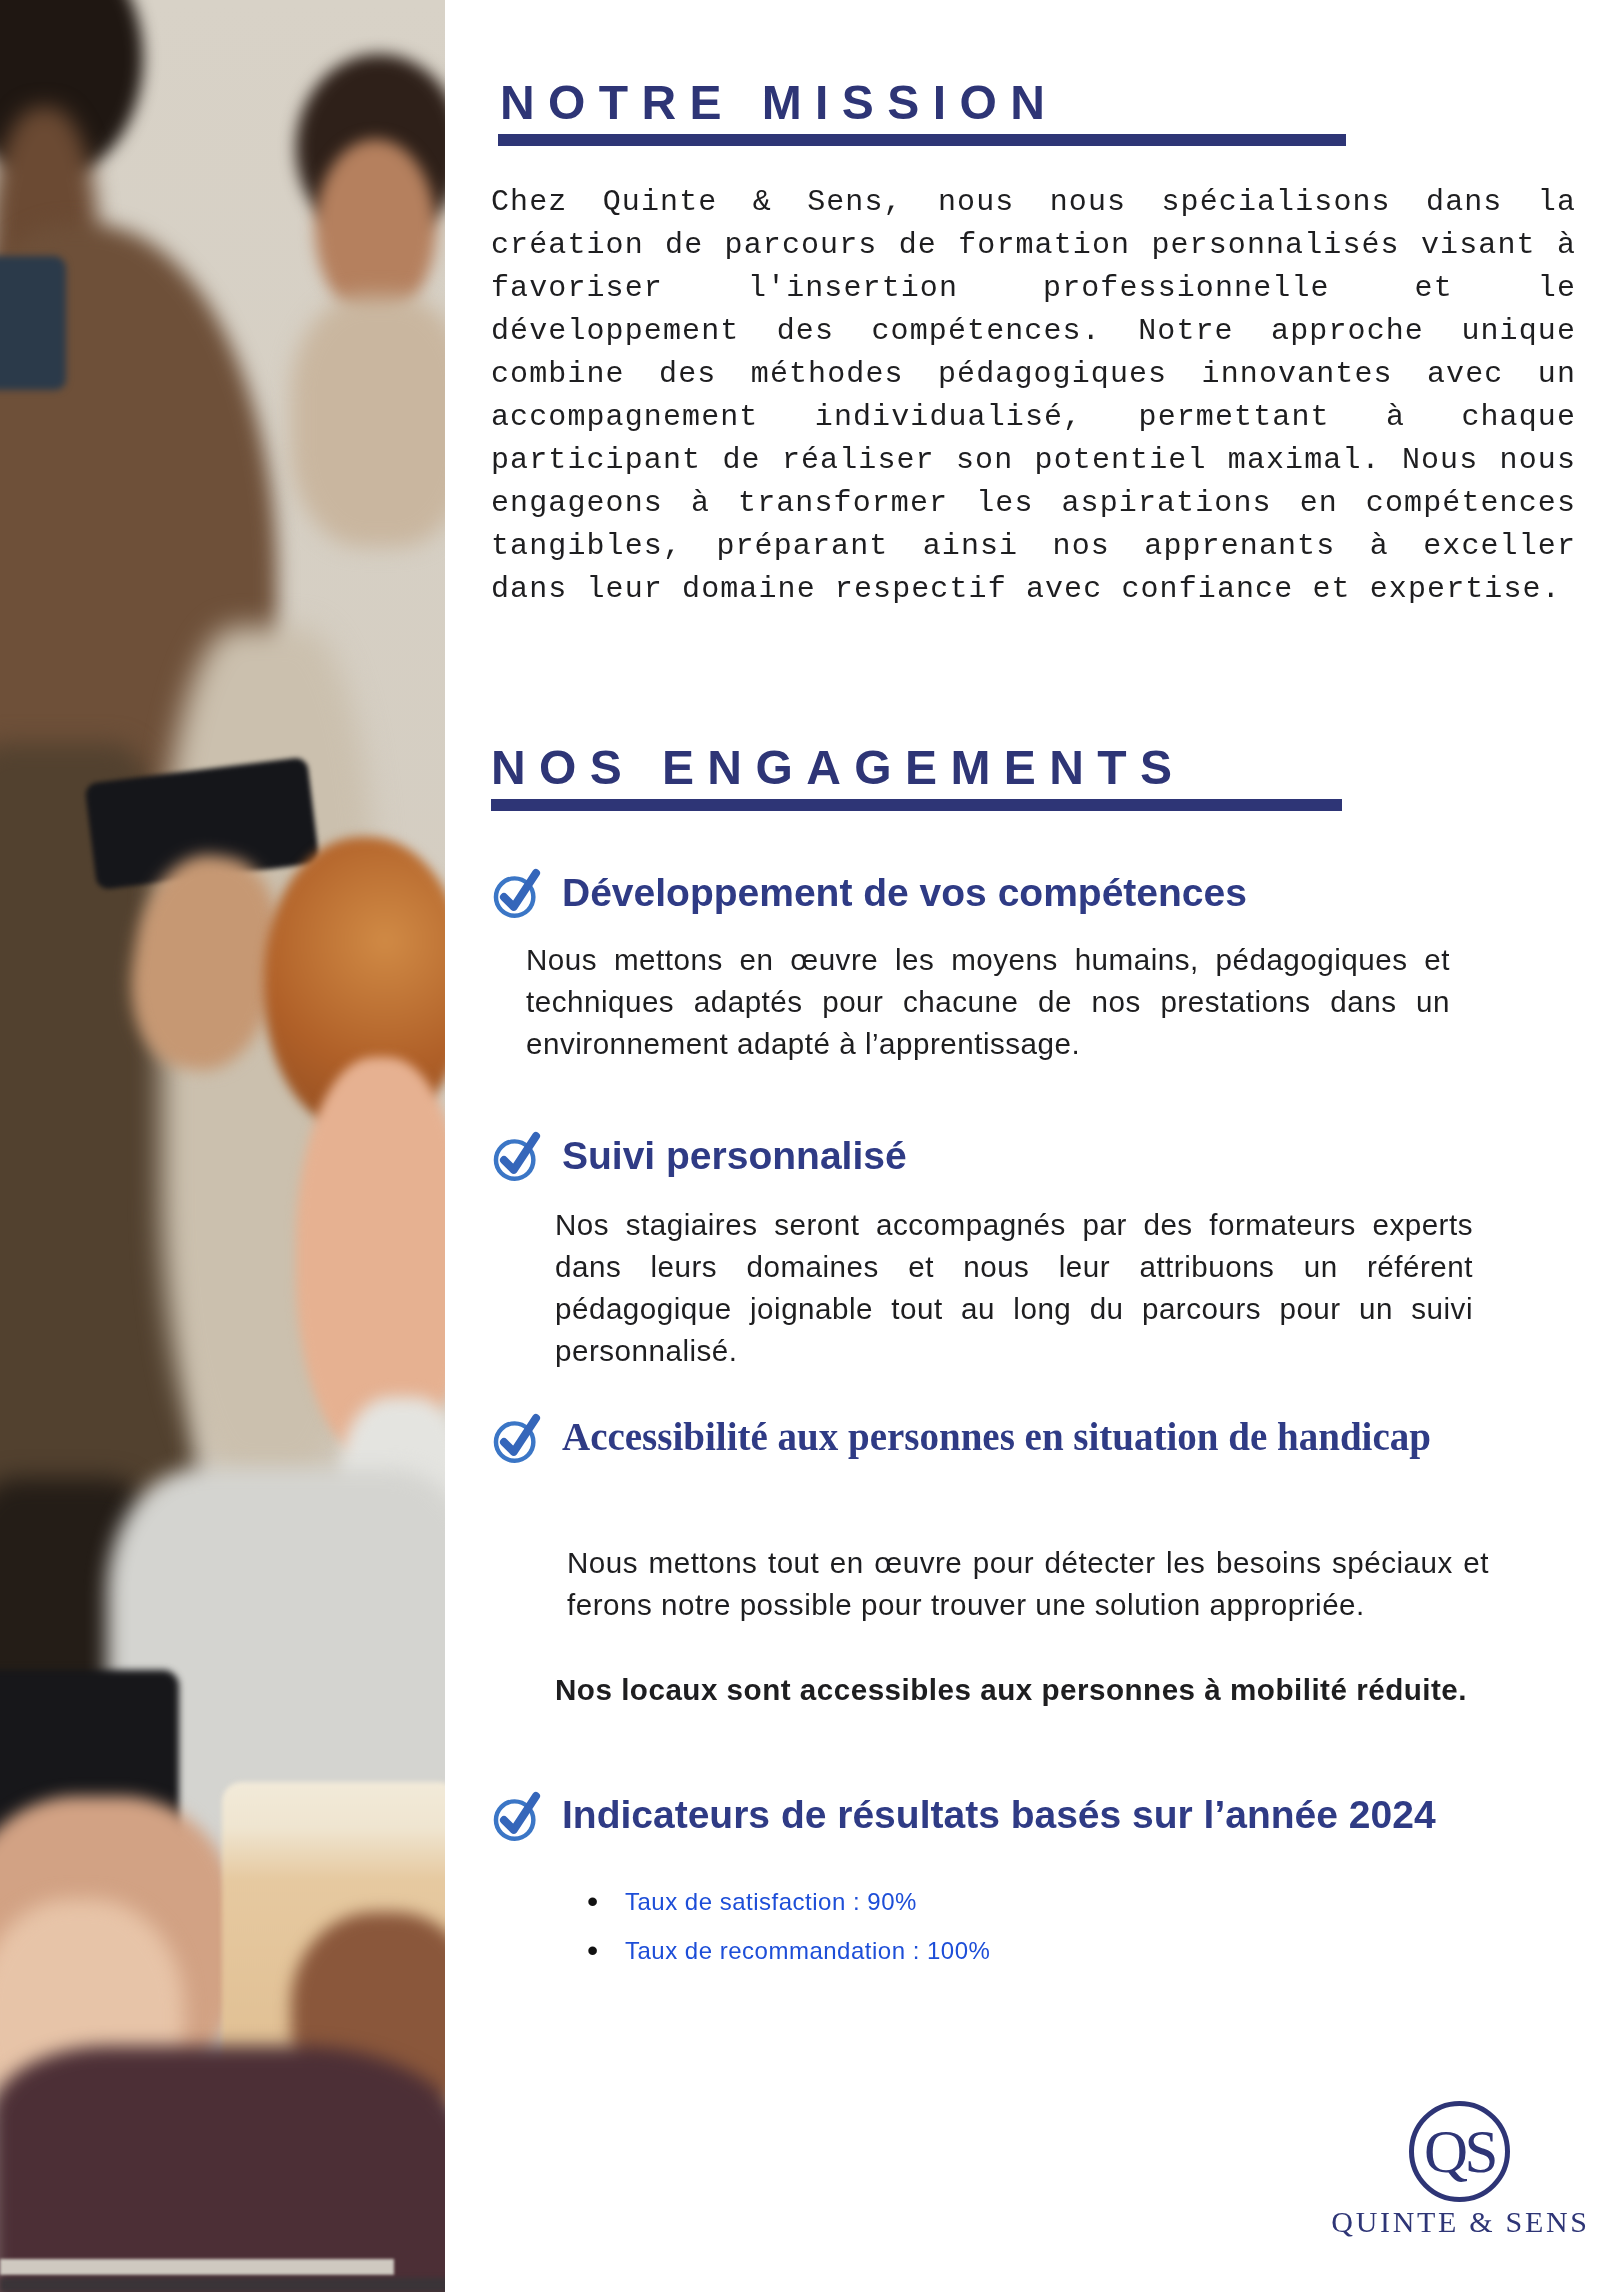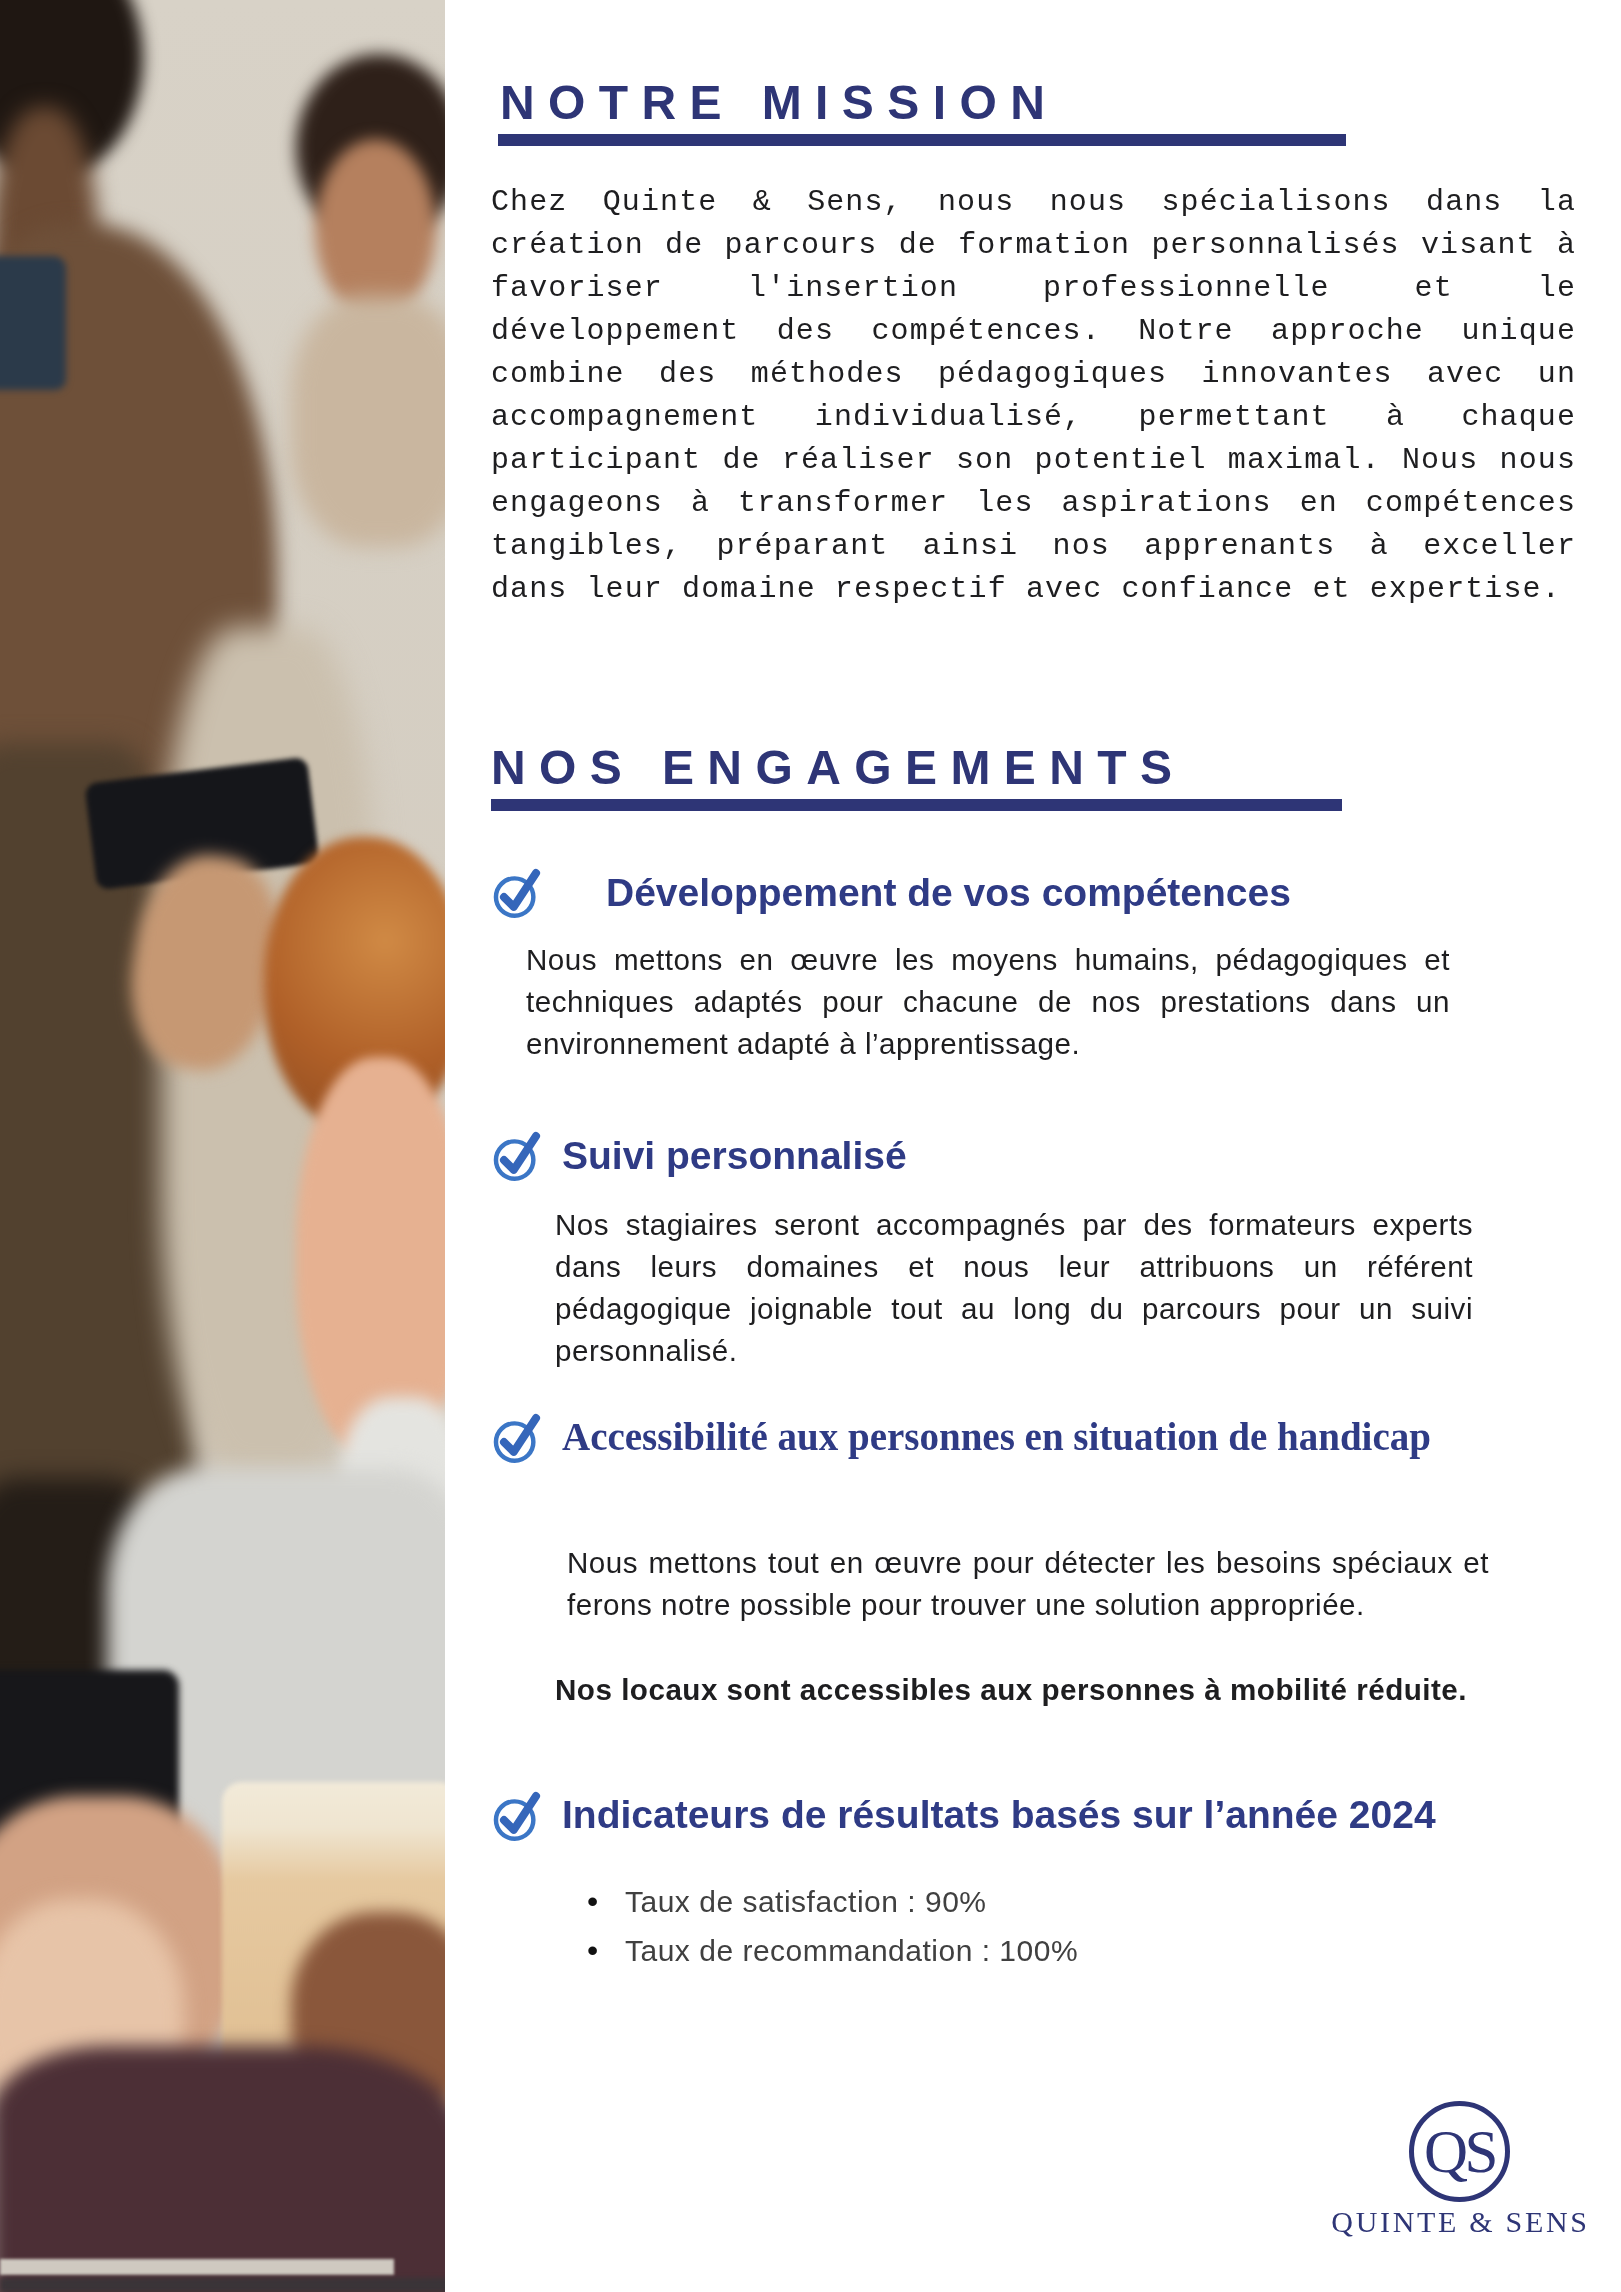--- a/index.html
+++ b/index.html
@@ -44,33 +44,33 @@
   .mission-body{position:absolute;left:491px;top:181px;width:1085px;margin:0;
     font-size:30px;line-height:43px;color:#1e1e20;font-weight:500;letter-spacing:1.1px;
     text-align:justify;text-align-last:left;font-family:Liberation Mono, monospace;}
   .eng-title{left:491px;top:712px;}
   .eng-rule{left:491px;top:799px;width:851px;}
   .item-heading{position:absolute;color:#2f3b85;font-weight:700;font-size:39px;line-height:1.6;margin:0;}
   .item-body{position:absolute;margin:0;font-size:29.6px;line-height:42px;color:#1e1e20;font-weight:500;
     letter-spacing:0.5px;text-align:justify;text-align-last:left;}
   .check{position:absolute;width:56px;height:57px;}
   .i1-check{left:492px;top:865px;}
-  .i1-heading{left:562px;top:862px;margin-left:44px;}
+  .i1-heading{left:562px;top:862px;}
   .i1-body{left:526px;top:939px;width:924px;}
   .i2-check{left:492px;top:1128px;}
   .i2-heading{left:562px;top:1125px;}
   .i2-body{left:555px;top:1204px;width:918px;}
   .i3-check{left:492px;top:1410px;}
   .i3-heading{left:562px;top:1406px;width:1021px;font-family:Liberation Serif, serif;}
   .i3-body{left:555px;top:1542px;width:922px;margin-left:12px;}
   .i3-body2{left:555px;top:1669px;width:922px;font-weight:bold;}
   .i4-check{left:492px;top:1788px;}
   .i4-heading{left:562px;top:1784px;width:1075px;}
   .bullets{position:absolute;left:587px;top:1879px;margin:0;padding:0;list-style:none;}
-  .bullets li{position:relative;padding-left:38px;font-size:30px;line-height:45px;color:#404040;font-weight:500;letter-spacing:0.5px;margin-bottom:3.6px;}
+  .bullets li{position:relative;padding-left:38px;font-size:24px;line-height:45px;color:#1d4ed8;font-weight:500;letter-spacing:0.5px;margin-bottom:3.6px;}
   .bullets li::before{content:"•";position:absolute;left:0;top:0;font-size:32px;color:#111;}
   
   .logo{position:absolute;left:1317px;top:2096px;width:287px;height:152px;text-align:center;color:#2e3576;}
   .logo-circle{position:absolute;left:92px;top:5.4px;width:91px;height:91px;border:5.4px solid #2e3576;border-radius:50%;
     display:flex;align-items:center;justify-content:center;font-family:"Liberation Serif","DejaVu Serif",serif;
     font-size:61px;letter-spacing:-3.6px;font-weight:500;}
   .logo-name{position:absolute;left:0;top:109px;width:287px;font-family:"Liberation Serif","DejaVu Serif",serif;
     font-size:30px;letter-spacing:2.7px;white-space:nowrap;}
 </style>
 </head>

